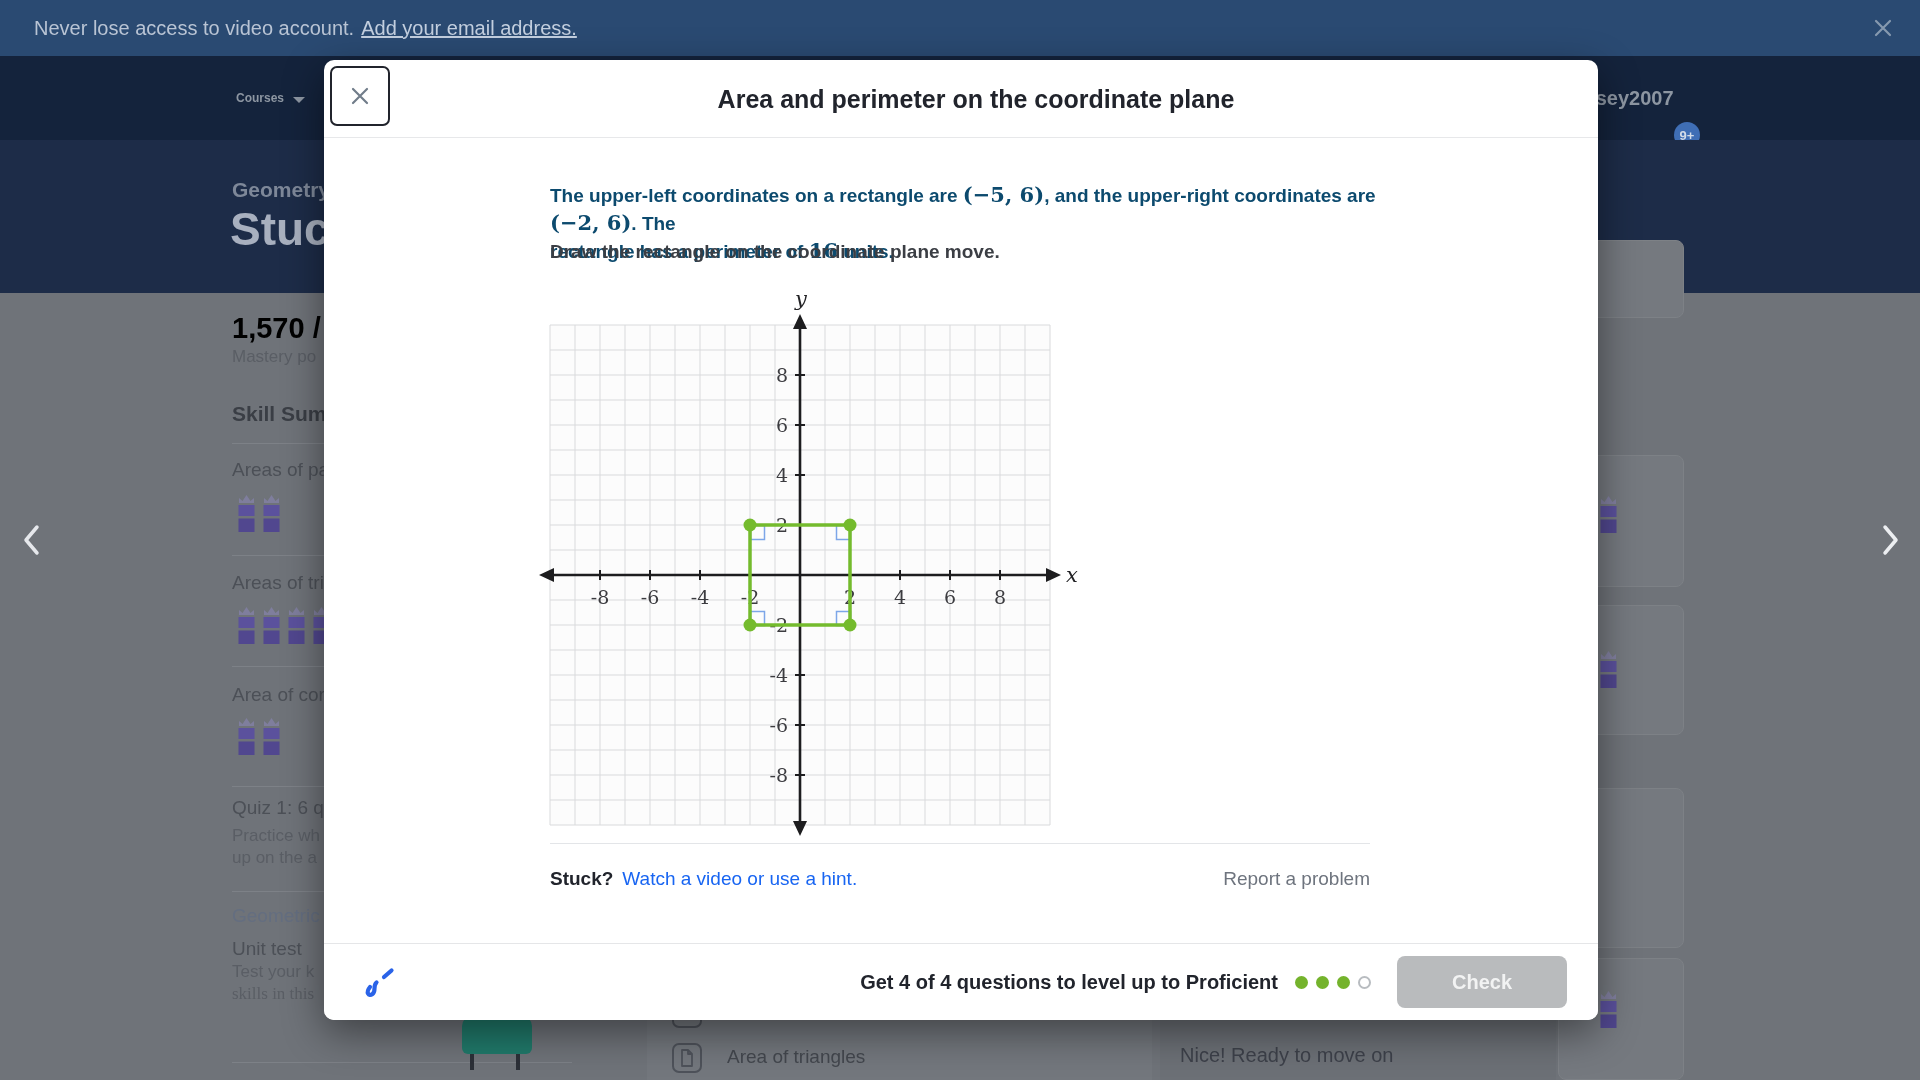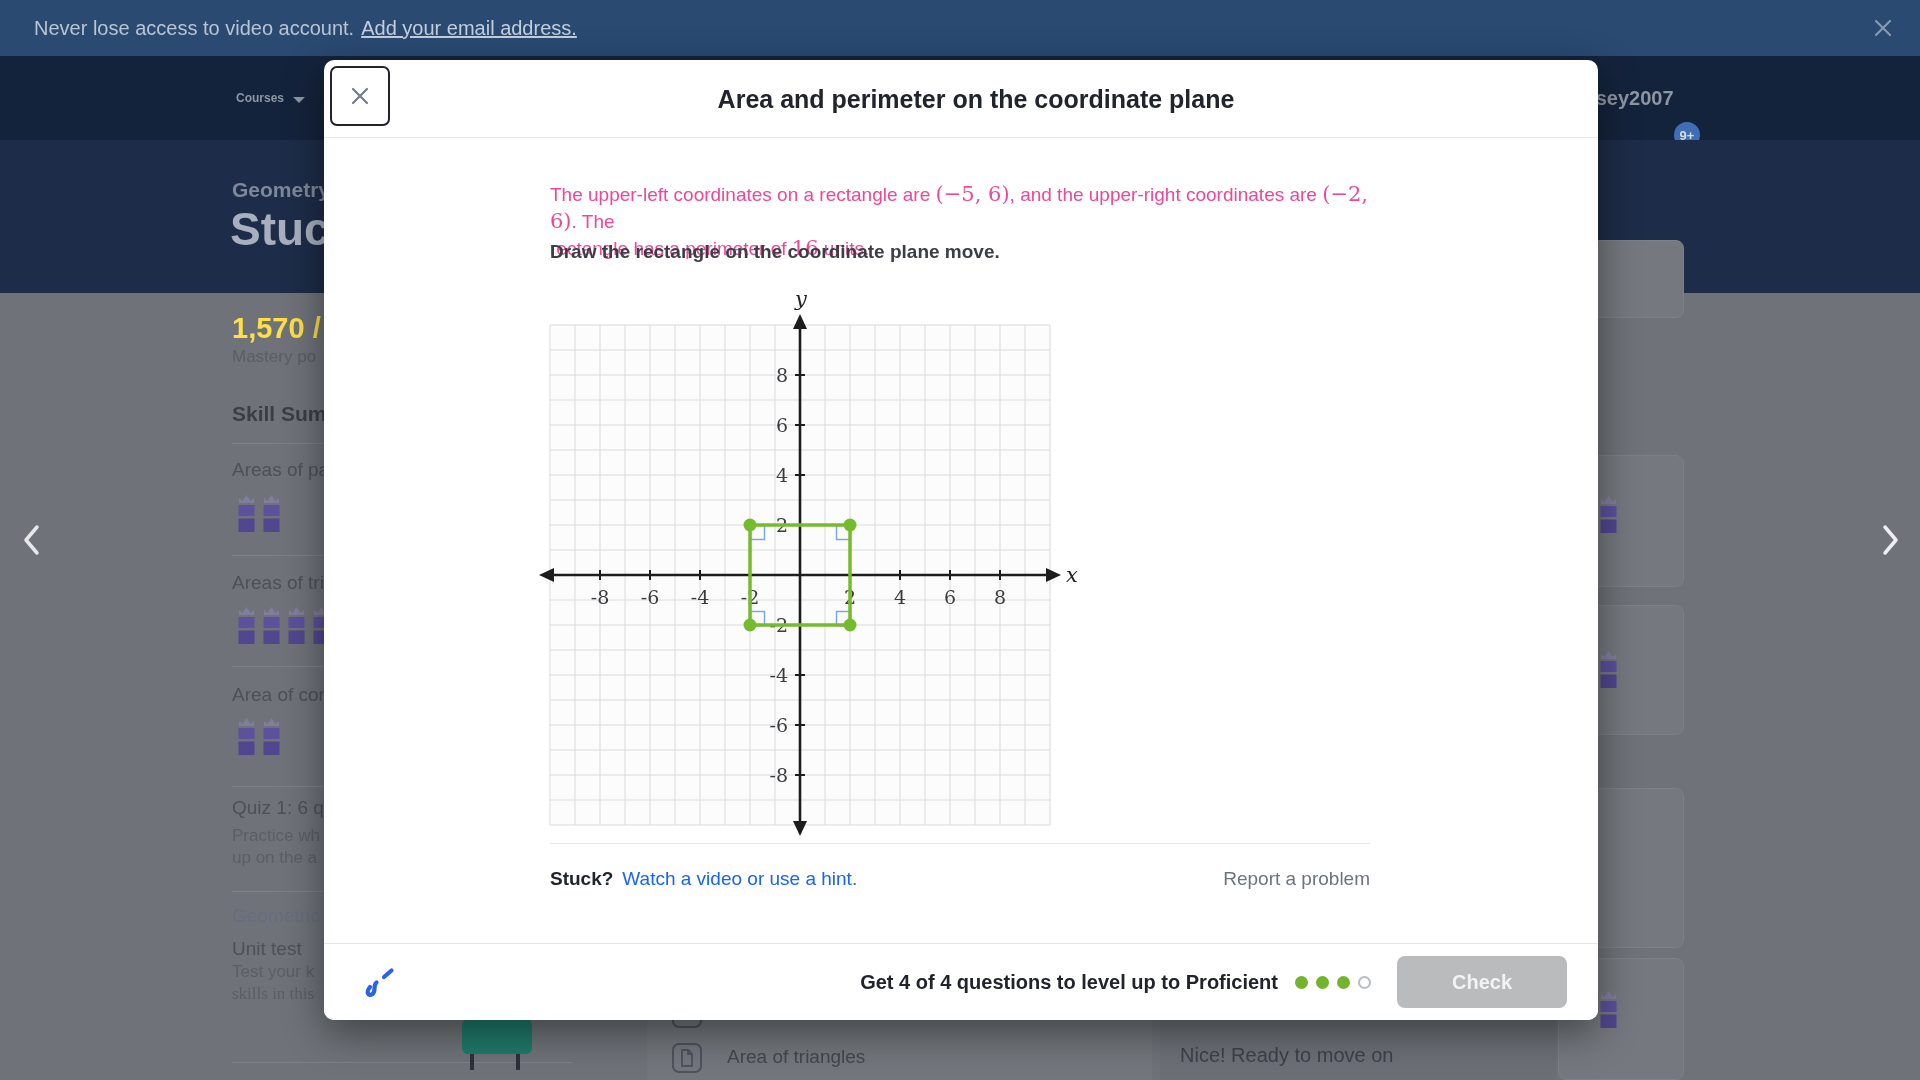--- a/index.html
+++ b/index.html
@@ -59,21 +59,21 @@
   .modal { left:324px; top:60px; width:1274px; height:960px; background:#ffffff; border-radius:10px;
            box-shadow:0 12px 40px rgba(0,0,0,0.45); }
   .modal-header { position:absolute; left:0; top:0; width:100%; height:78px; border-bottom:1px solid #e7e8ea; }
   .modal-close { position:absolute; left:6px; top:6px; width:60px; height:60px; background:#fff;
                  border:2px solid #21242c; border-radius:7px; display:flex; align-items:center; justify-content:center; cursor:pointer; }
   .modal-title { position:absolute; left:4px; top:0; width:100%; height:78px; display:flex; align-items:center; justify-content:center;
                  color:#21242c; font-size:25px; font-weight:600;margin-left:11px; }
   .lesson-link { position:absolute; right:28px; top:0; height:78px; display:flex; align-items:center;
                  color:#1865f2; font-size:19px; font-weight:600; cursor:pointer; }
 
-  .question { position:absolute; left:226px; top:102px; width:830px; font-size:19px; line-height:27px; color:#ec4899; }
+  .question { position:absolute; left:226px; top:102px; width:830px; font-size:19px; line-height:27px; color:#0c4a6e;font-weight:bold; }
   .math { font-family:"DejaVu Serif","Liberation Serif",serif; font-size:21px; }
   .prompt { position:absolute; left:226px; top:181px; width:830px; font-size:19px; font-weight:700; color:#3b3e44; }
 
   .graph-wrap { position:absolute; left:211px; top:230px; width:550px; height:560px; cursor:crosshair; }
   .tick { font-family:"DejaVu Serif","Liberation Serif",serif; font-size:19px; fill:#3c3c40; }
   .axis-label { font-family:"DejaVu Serif","Liberation Serif",serif; font-style:italic; font-size:21px; fill:#232326; }
 
   .q-divider { position:absolute; left:226px; top:783px; width:820px; height:1px; background:#e3e5e8; }
   .stuck-row { position:absolute; left:226px; top:808px; width:820px; display:flex; align-items:center; font-size:19px; }
   .stuck-label { font-weight:700; color:#21242c; }
@@ -113,21 +113,21 @@
   </div>
   <div class="nav-username">tsey2007</div>
   <div class="nav-badge">9+</div>
 </div>
 
 <div class="abs hero">
   <div class="hero-breadcrumb">Geometry</div>
   <div class="hero-title">Stuck</div>
 </div>
 
-<div class="abs" style="left:232px; top:312px; font-size:29px; font-weight:700; color:#fde047;">1,570 /</div>
+<div class="abs" style="left:232px; top:312px; font-size:29px; font-weight:700; color:#000000;">1,570 /</div>
 <div class="abs pg-sub" style="left:232px; top:347px;">Mastery po</div>
 <div class="abs" style="left:232px; top:402px; font-size:21px; font-weight:700; color:#3a3e45;">Skill Summ</div>
 
 <div class="abs divider" style="left:232px; top:443px; width:290px;"></div>
 <div class="abs pg-txt" style="left:232px; top:459px;">Areas of pa</div>
 <div class="abs icon-row" style="left:238px; top:494px;">
     <svg width="17" height="38" viewBox="0 0 17 38">
       <polygon points="1,9 1,4 4.5,7 8.5,1 12.5,7 16,4 16,9" fill="#8d86bb" opacity="0.55"></polygon>
       <rect x="0.5" y="11" width="16" height="11" fill="#5b519d"></rect>
       <rect x="0.5" y="24.5" width="16" height="13.5" fill="#51478f"></rect>

